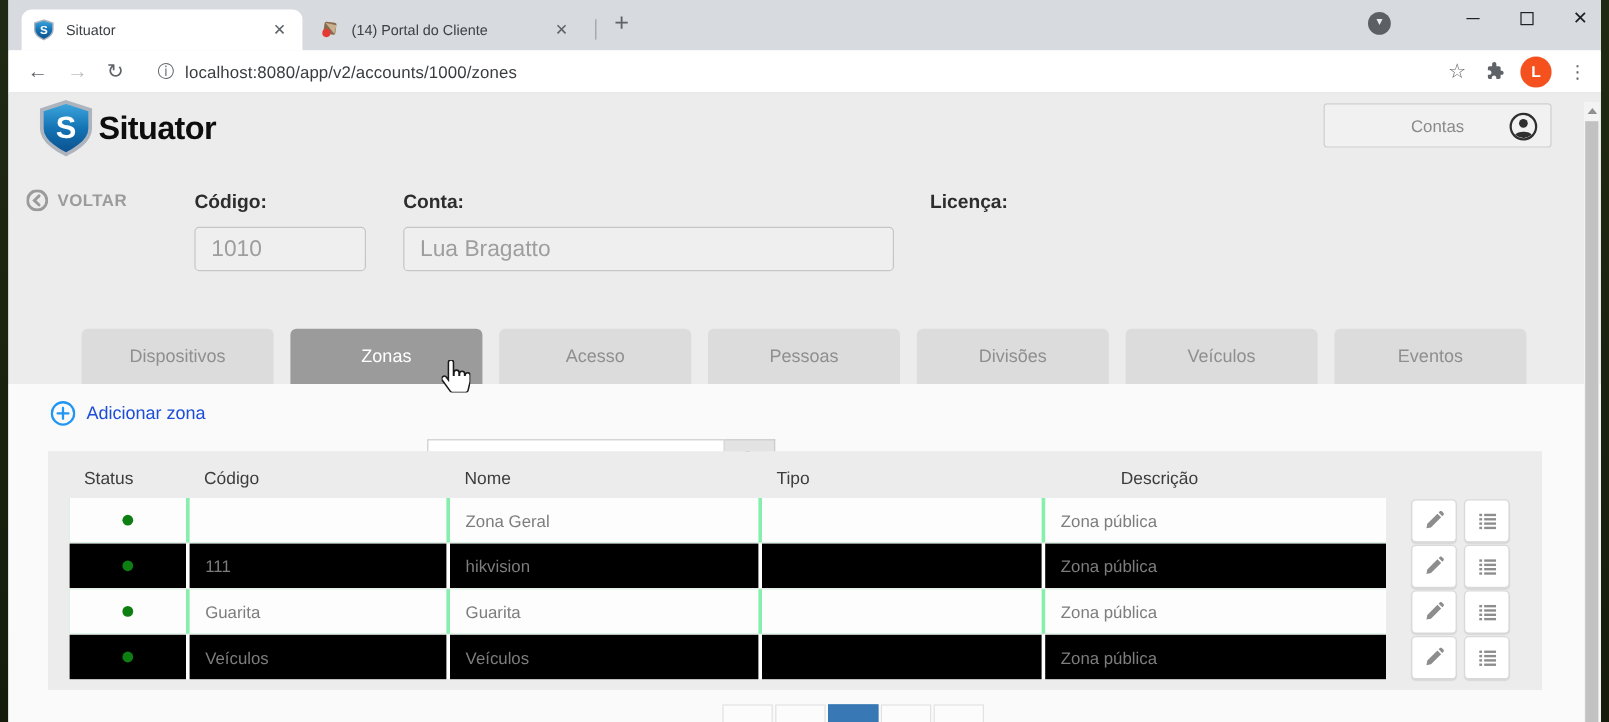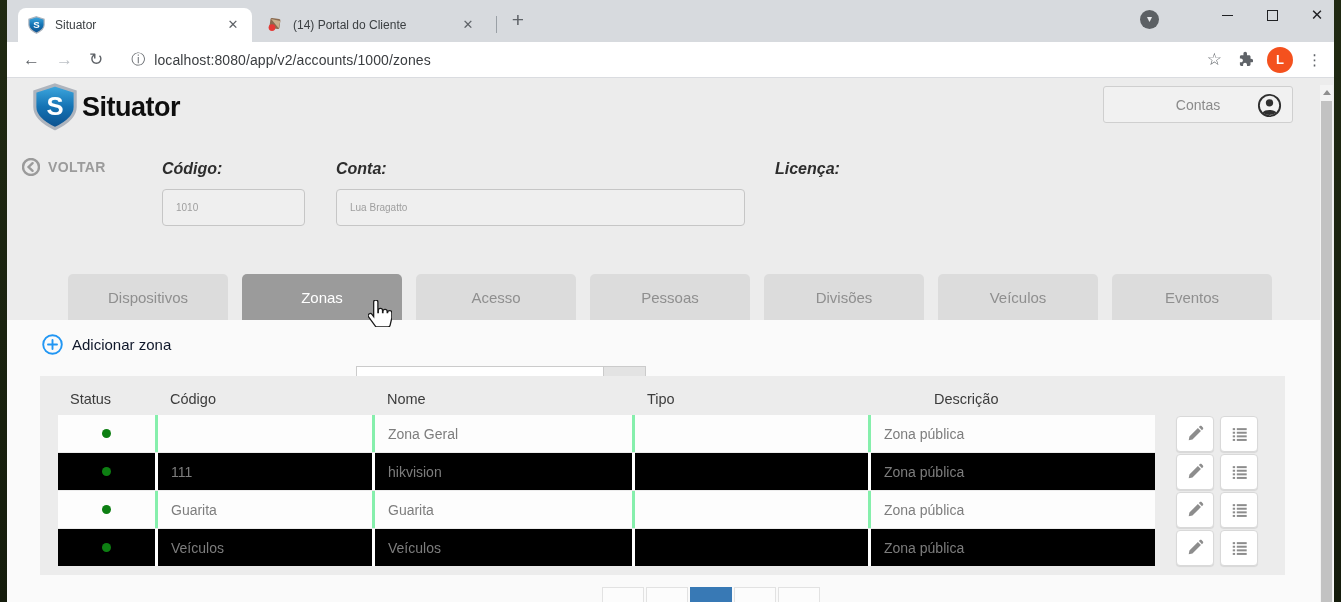--- a/index.html
+++ b/index.html
@@ -48,32 +48,32 @@
 
   .contas-btn { position:absolute; left:1096px; top:8px; width:190px; height:37px; background:#f1f1f1;
                 border:1px solid #cfcfcf; border-radius:3px; display:flex; align-items:center;
                 justify-content:center; color:#8a8a8a; font-size:14px; cursor:pointer; }
   .contas-btn svg { position:absolute; right:10px; top:6px; }
 
   .voltar { position:absolute; left:15px; top:80px; display:flex; align-items:center; gap:8px;
             color:#9b9b9b; font-weight:bold; font-size:14px; letter-spacing:.4px; cursor:pointer; }
 
   .fg { position:absolute; top:82px; }
-  .fg label { display:block; font-size:16px; font-weight:bold; color:#2d2d2d; margin-bottom:11px;font-style:italic; }
+  .fg label { display:block; font-size:16px; font-weight:bold; color:#2d2d2d; margin-bottom:11px; }
   .fg input { width:100%; height:37px; border:1px solid #c6c6c6; border-radius:4px; background:#efefef;
-              color:#9e9e9e; font-size:10px; padding:0 13px; font-family:"Liberation Sans",sans-serif; }
+              color:#9e9e9e; font-size:19px; padding:0 13px; font-family:"Liberation Sans",sans-serif; }
   .fg1 { left:155px; width:143px; } .fg2 { left:329px; width:409px; } .fg3 { left:768px; width:408px; }
 
   .navtabs { position:absolute; left:61px; top:196px; display:flex; gap:14px; }
   .apptab { width:160px; height:46px; background:#dcdcdc; border-radius:5px 5px 0 0; display:flex;
             align-items:center; justify-content:center; color:#8f8f8f; font-size:15px; cursor:pointer; }
   .apptab.active { background:#9b9b9b; color:#fff; }
 
   .addzone { position:absolute; left:35px; top:256px; display:flex; align-items:center; gap:9px;
-             color:#0f172a; font-size:15px; cursor:pointer; }
+             color:#1d4ed8; font-size:15px; cursor:pointer; }
   .search { position:absolute; left:349px; top:252px; display:flex;margin-top:36px; }
   .search input { width:248px; height:35px; border:1px solid #cbcbcb; background:#fff; padding:0 12px;
                   font-size:15px; color:#555; font-family:"Liberation Sans",sans-serif; }
   .search input::placeholder { color:#a8a8a8; }
   .search-btn { width:42px; height:35px; background:#e3e3e3; border:1px solid #cbcbcb; border-left:none;
                 display:flex; align-items:center; justify-content:center; cursor:pointer; }
 
   .card { position:absolute; left:33px; top:298px; width:1245px; height:199px; background:#ececec; border-radius:0; }
   .t-head { display:flex; gap:3px; padding:15px 0 8px 18px; }
   .hcell { font-size:14.5px; color:#3c3c3c; padding-left:12px; }

